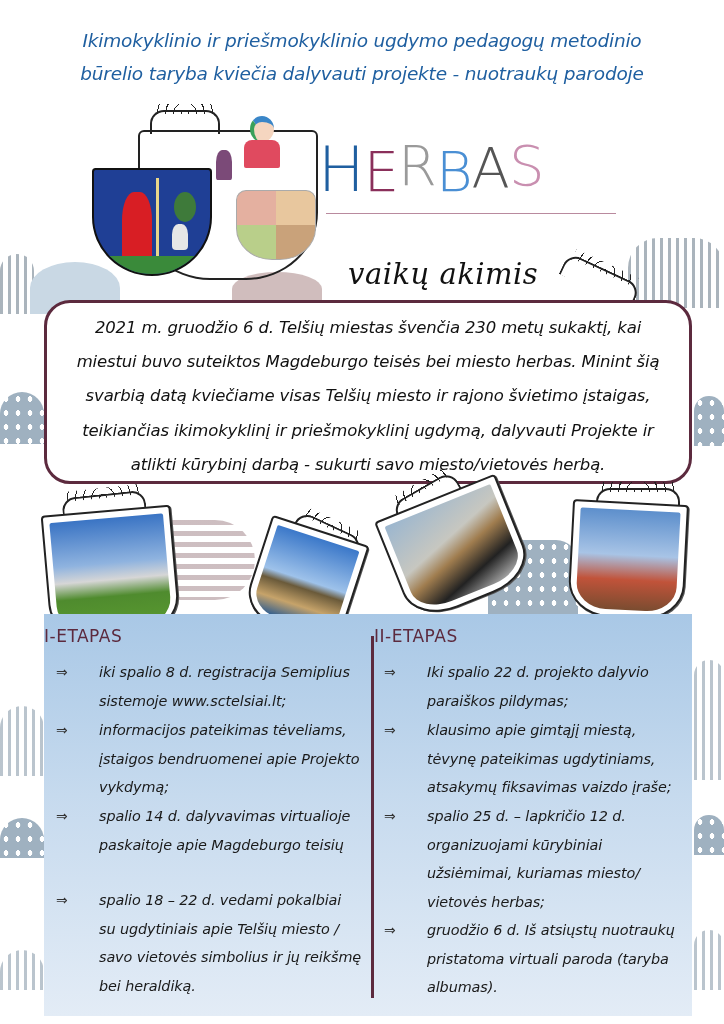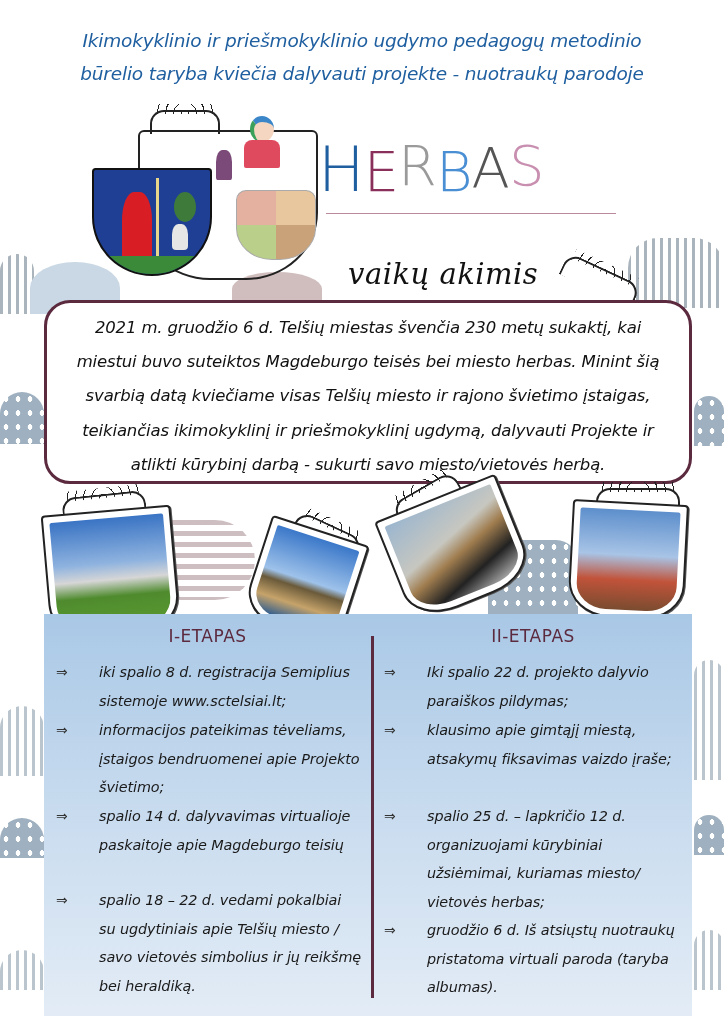--- a/index.html
+++ b/index.html
@@ -77,21 +77,21 @@
     box-shadow: 1px 1px 0 #555;
   }
   .photo .img { width: 100%; height: 100%; border-radius: 2px 2px 30% 30% / 2px 2px 25% 25%; }
 
   .stages {
     position: absolute; left: 44px; top: 614px; width: 648px; height: 402px;
     background: linear-gradient(180deg, #a9c8e6 0%, #c6daee 45%, #e3ecf6 100%);
   }
   .divider { position: absolute; left: 371px; top: 636px; width: 3px; height: 362px; background: #5c2a3e; }
   .stage-title {
-    position: absolute; text-align: center; color: #5c2a3e;
+    position: absolute; color: #5c2a3e;
     font-family: "DejaVu Sans", sans-serif; font-size: 17px; letter-spacing: .5px;
   }
   .item { position: absolute; display: flex; }
   .arrow { width: 34px; font-size: 14px; color: #333; line-height: 28.5px; }
   .item-text {
     font-family: "DejaVu Sans", sans-serif; font-style: italic; font-size: 14.4px;
     line-height: 28.5px; color: #1a1a1a; letter-spacing: -0.1px; margin-left: 9px;
   }
 </style>
 </head>
@@ -180,21 +180,21 @@
   <div class="item-text">
     <div>iki spalio 8 d. registracija Semiplius</div>
     <div>sistemoje www.sctelsiai.lt;</div>
   </div>
 </div>
 <div class="item" style="left:56px;top:716px;">
   <span class="arrow">⇒</span>
   <div class="item-text">
     <div>informacijos pateikimas tėveliams,</div>
     <div>įstaigos bendruomenei apie Projekto</div>
-    <div>švietimo;</div>
+    <div>vykdymą;</div>
   </div>
 </div>
 <div class="item" style="left:56px;top:802px;">
   <span class="arrow">⇒</span>
   <div class="item-text">
     <div>spalio 14 d. dalyvavimas virtualioje</div>
     <div>paskaitoje apie Magdeburgo teisių</div>
   </div>
 </div>
 <div class="item" style="left:56px;top:886px;">
@@ -211,20 +211,21 @@
   <span class="arrow">⇒</span>
   <div class="item-text">
     <div>Iki spalio 22 d. projekto dalyvio</div>
     <div>paraiškos pildymas;</div>
   </div>
 </div>
 <div class="item" style="left:384px;top:716px;">
   <span class="arrow">⇒</span>
   <div class="item-text">
     <div>klausimo apie gimtąjį miestą,</div>
+    <div>tėvynę pateikimas ugdytiniams,</div>
     <div>atsakymų fiksavimas vaizdo įraše;</div>
   </div>
 </div>
 <div class="item" style="left:384px;top:802px;">
   <span class="arrow">⇒</span>
   <div class="item-text">
     <div>spalio 25 d. – lapkričio 12 d.</div>
     <div>organizuojami kūrybiniai</div>
     <div>užsiėmimai, kuriamas miesto/</div>
     <div>vietovės herbas;</div>

